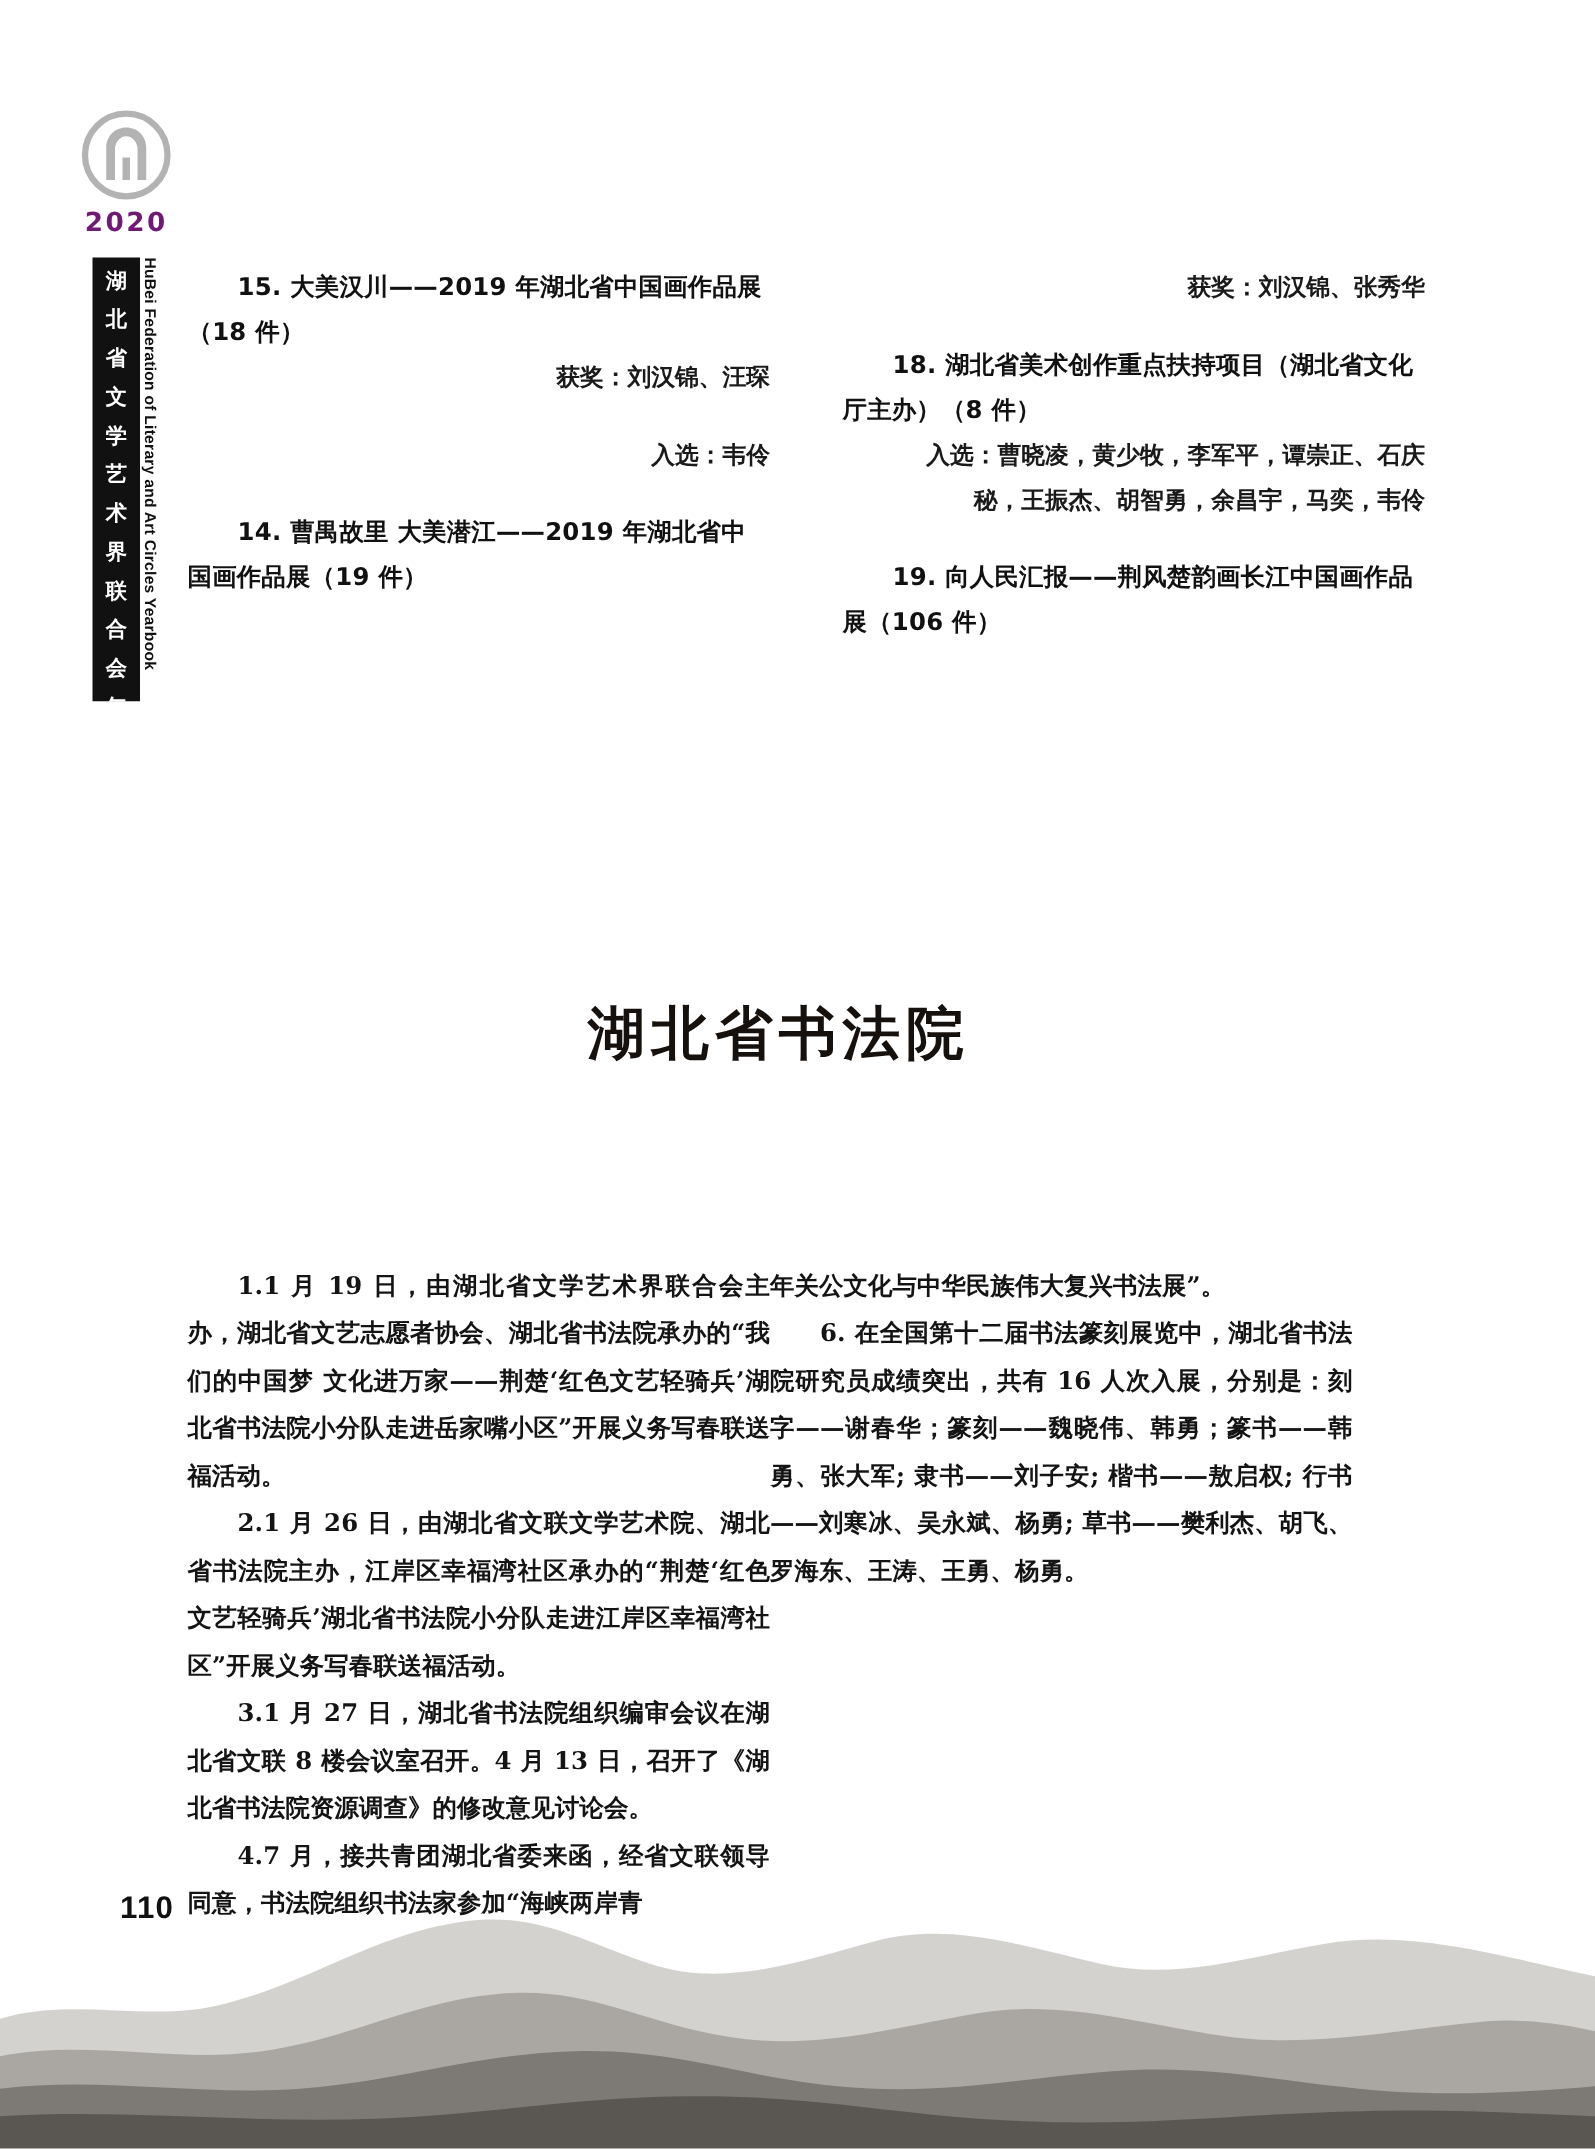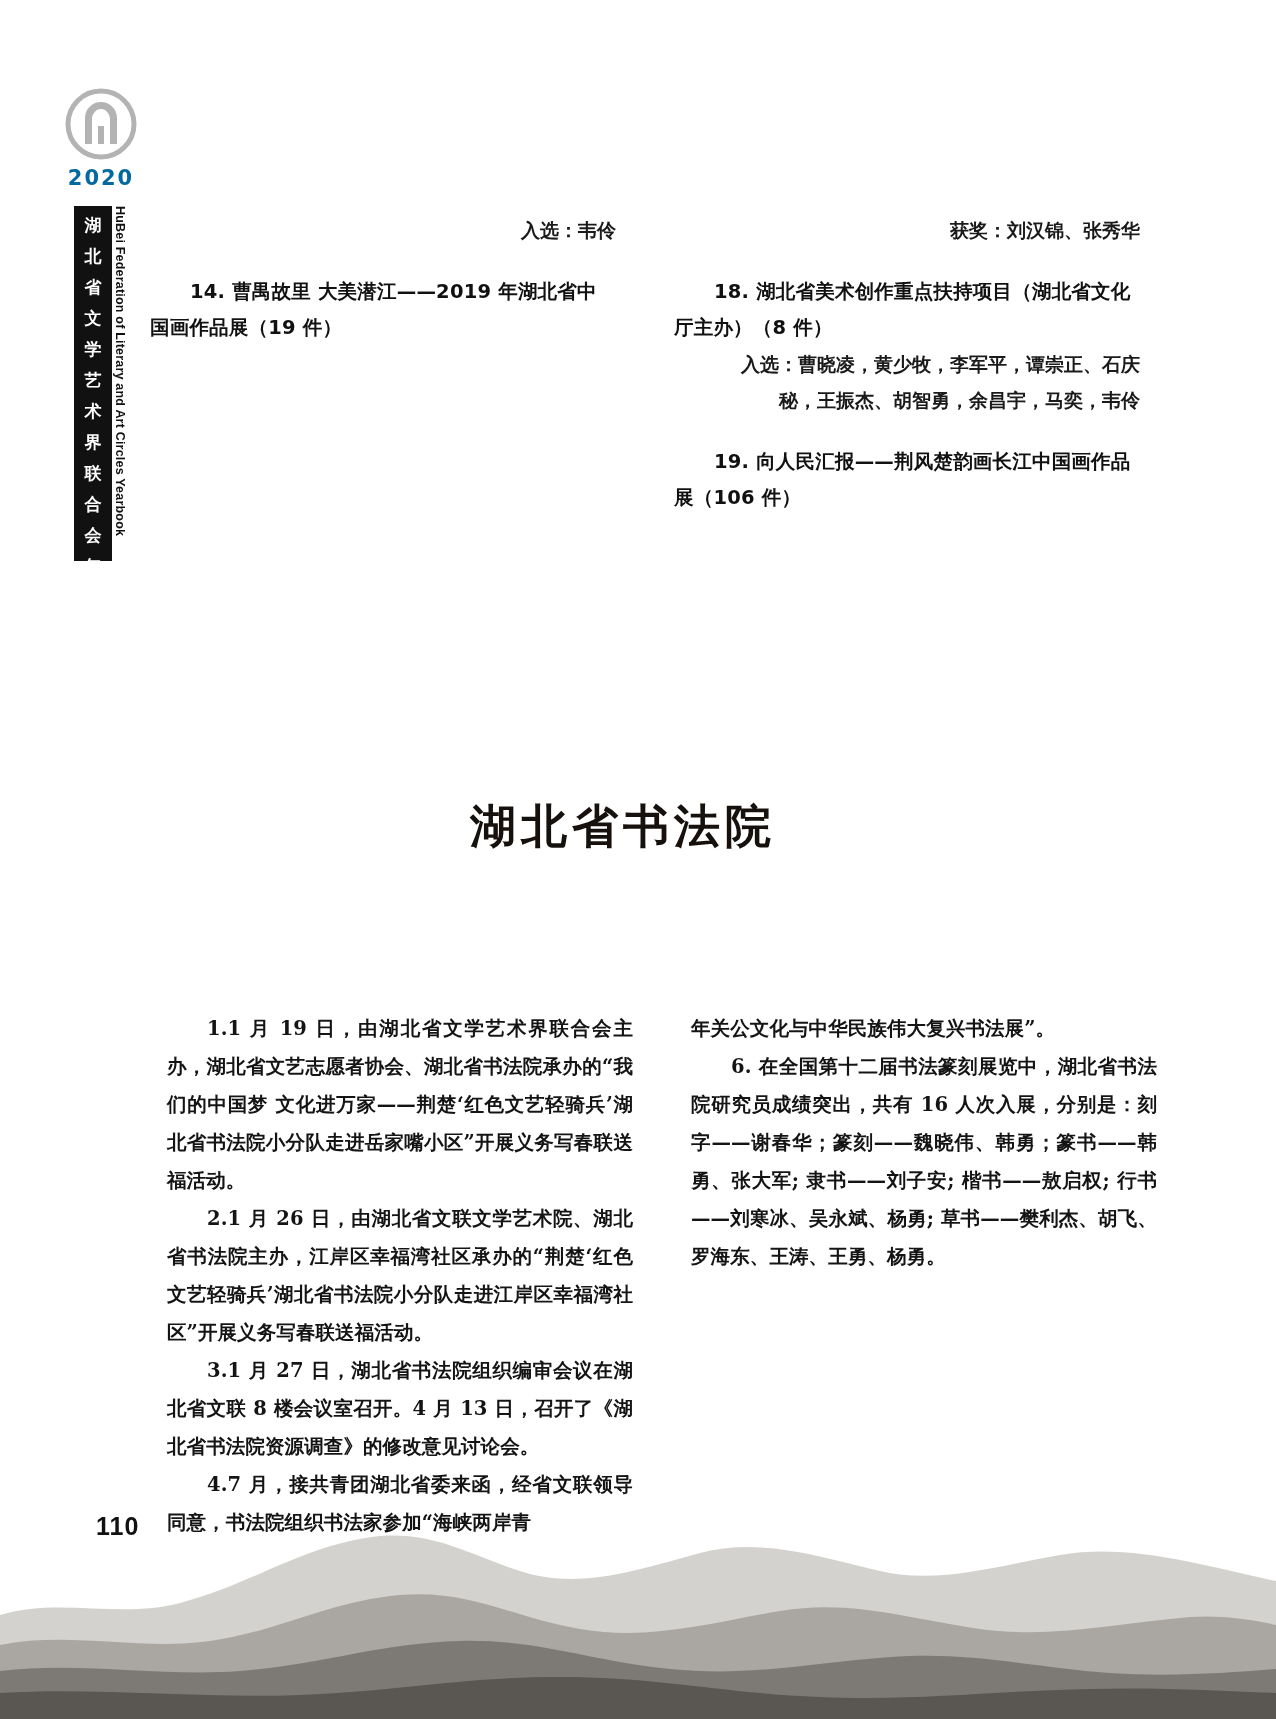--- a/index.html
+++ b/index.html
@@ -40,21 +40,21 @@
   .spine-year {
     position: absolute;
     left: 0px;
     top: 78px;
     width: 78px;
     text-align: center;
     font-family: "DejaVu Sans", "Liberation Sans", sans-serif;
     font-weight: 700;
     font-size: 21px;
     letter-spacing: 2px;
-    color: #0369a1;
+    color: #701a75;
   }
   .spine-bar {
     position: absolute;
     left: 12px;
     top: 118px;
     width: 38px;
     height: 355px;
     background: #111111;
   }
   .spine-cn {
@@ -135,22 +135,20 @@
     color: #17110e;
   }
 
   
   .body-cols {
     position: absolute;
     left: 150px;
     top: 1010px;
     width: 990px;
     display: flex;
-    gap: 58px;
-    margin-left: 17px;
   }
   .body-col { width: 466px; }
   .para {
     font-family: "DejaVu Serif", "Liberation Serif", serif;
     font-weight: 700;
     font-size: 19.5px;
     line-height: 38px;
     text-indent: 40px;
     color: #141414;
     text-align: justify;
@@ -216,20 +214,24 @@
       <span>鉴</span>
     </div>
 
     <div class="spine-en">HuBei Federation of Literary and Art Circles Yearbook</div>
   </div>
 
   <div class="top-cols">
 
     <div class="col">
 
+      <div class="entry">
+        <div class="entry-title">15. 大美汉川——2019 年湖北省中国画作品展（18 件）</div>
+        <div class="entry-sub">获奖：刘汉锦、汪琛</div>
+      </div>
 
       <div class="entry">
         <div class="entry-sub">入选：韦伶</div>
       </div>
 
       <div class="entry">
         <div class="entry-title">14. 曹禺故里  大美潜江——2019 年湖北省中国画作品展（19 件）</div>
       </div>
 
     </div>

